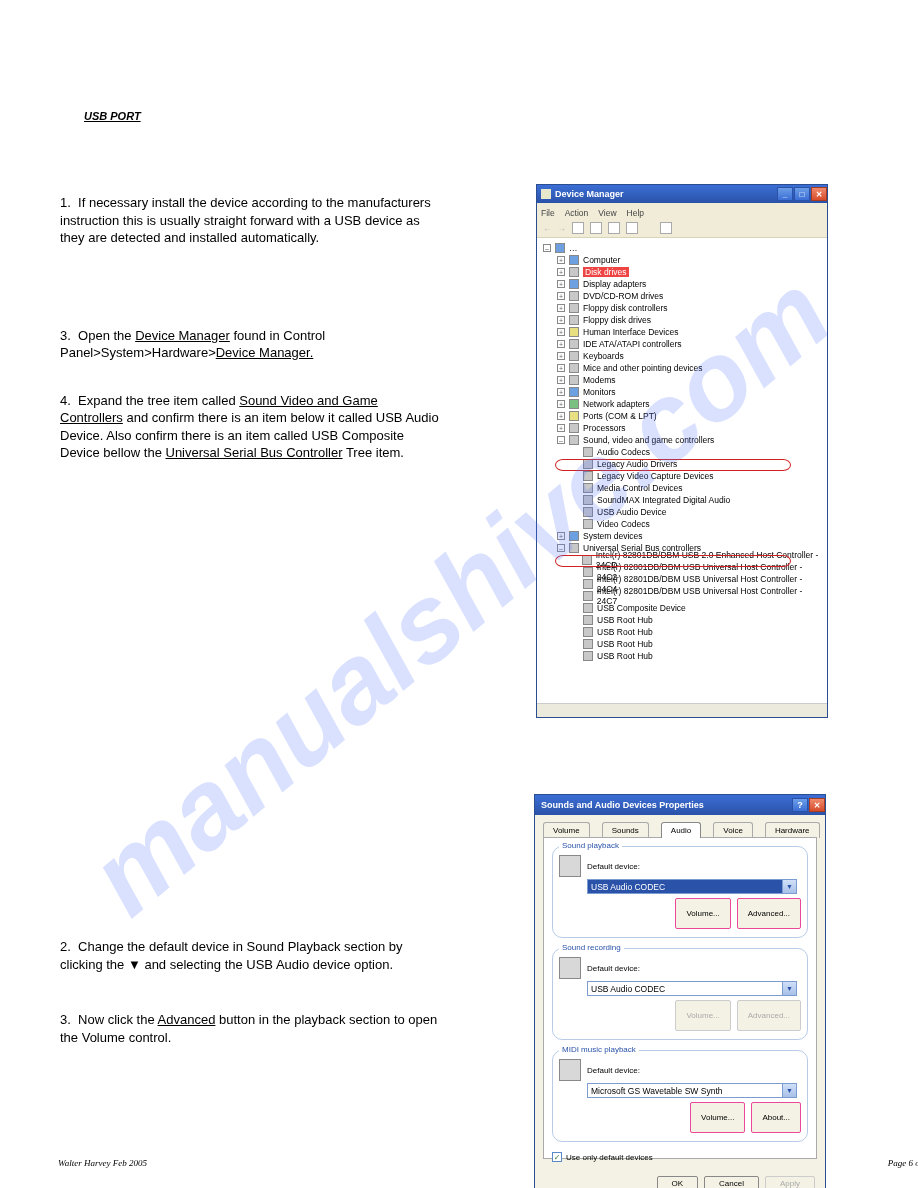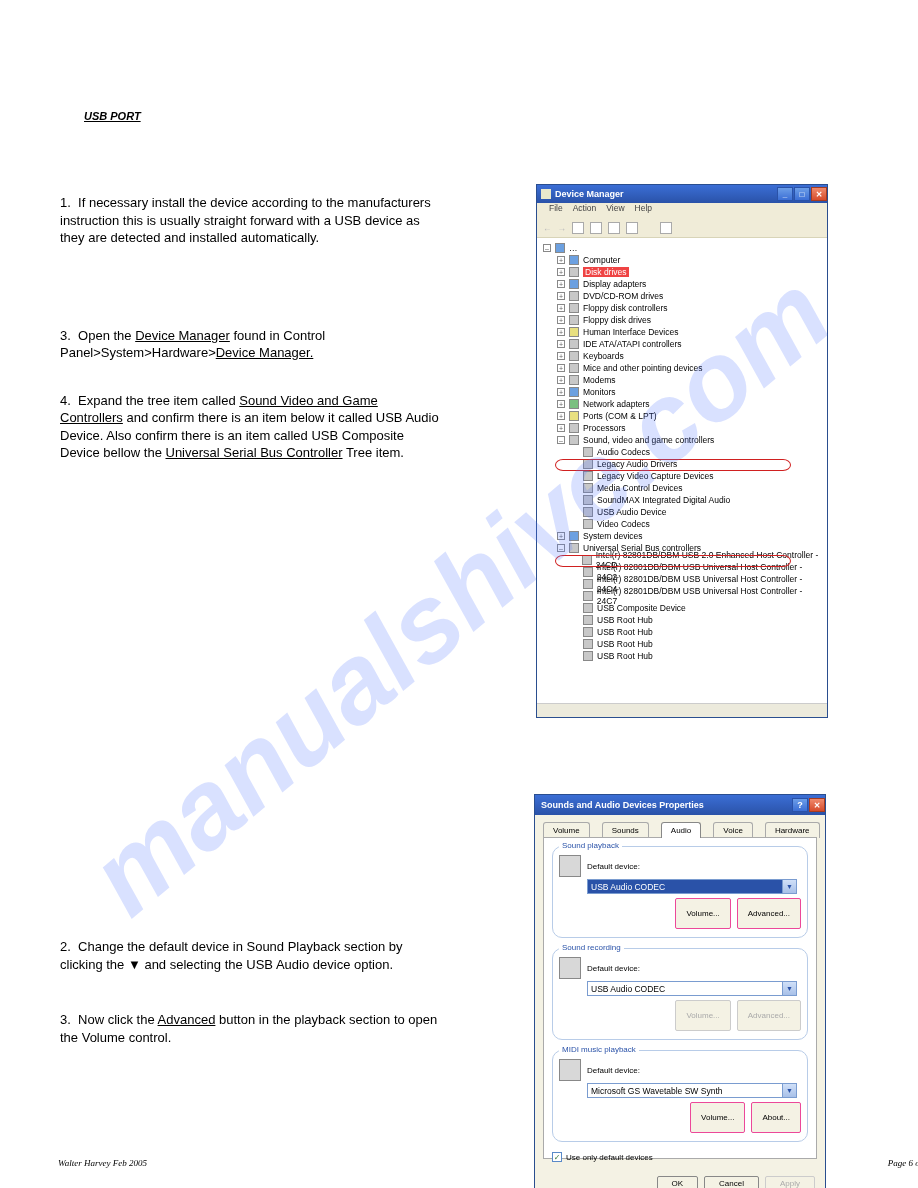--- a/index.html
+++ b/index.html
@@ -16,21 +16,21 @@
 
   
   .devmgr { position: absolute; right: 90px; top: 184px; width: 292px; height: 534px; border: 1px solid #2a4e8f; background: #fff; font-size: 8.5px; z-index: 5; }
   .titlebar { height: 18px; background: linear-gradient(#3b6ed5,#2a52a8); color: #fff; display: flex; align-items: center; padding-left: 4px; font-size: 9px; font-weight: bold; }
   .titlebar .t-icon { width: 10px; height: 10px; background:#e8e8cc; margin-right:4px;}
   .titlebar .spacer { flex:1; }
   .winbtn { width: 16px; height: 14px; margin-left:1px; display:flex; align-items:center; justify-content:center; font-size:8px;}
   .winbtn.min, .winbtn.max { background: linear-gradient(#6c9ee8,#3b6ed5); color:#fff; border:1px solid #2a52a8;}
   .winbtn.close { background: linear-gradient(#f08a6c,#d64b2b); color:#fff; border:1px solid #a53b20;}
   .winbtn.close::before{content:"✕"; font-size:8px;}
-  .menubar { height: 15px; background: #f0ecd8; display:flex; align-items:flex-start; gap:10px; padding-left:12px; color:#444; font-size:8.5px;}
+  .menubar { height: 15px; background: #f0ecd8; display:flex; align-items:flex-end; gap:10px; padding-left:4px; color:#444; font-size:8.5px;}
   .toolbar { height: 20px; background:#f0ecd8; border-bottom:1px solid #d8d4b8; display:flex; align-items:center; gap:6px; padding-left:6px; color:#888;}
   .tbicon{width:12px;height:12px;border:1px solid #aaa;background:#fff;}
   .tree { padding: 4px 4px 4px 6px; height: 460px; overflow:hidden; color:#000;}
   .node { display:flex; align-items:center; gap:4px; height:12px; }
   .node .plus{ width:8px;height:8px;border:1px solid #888;display:flex;align-items:center;justify-content:center;font-size:7px;line-height:1;color:#666;}
   .node .ic{width:10px;height:10px;background:#d8d8d8;border:1px solid #888;}
   .node .ic.blue{background:#6ca0e0;}
   .node .ic.grn{background:#7ac080;}
   .node .ic.gry{background:#c8c8c8;}
   .node .ic.yel{background:#e8e080;}

